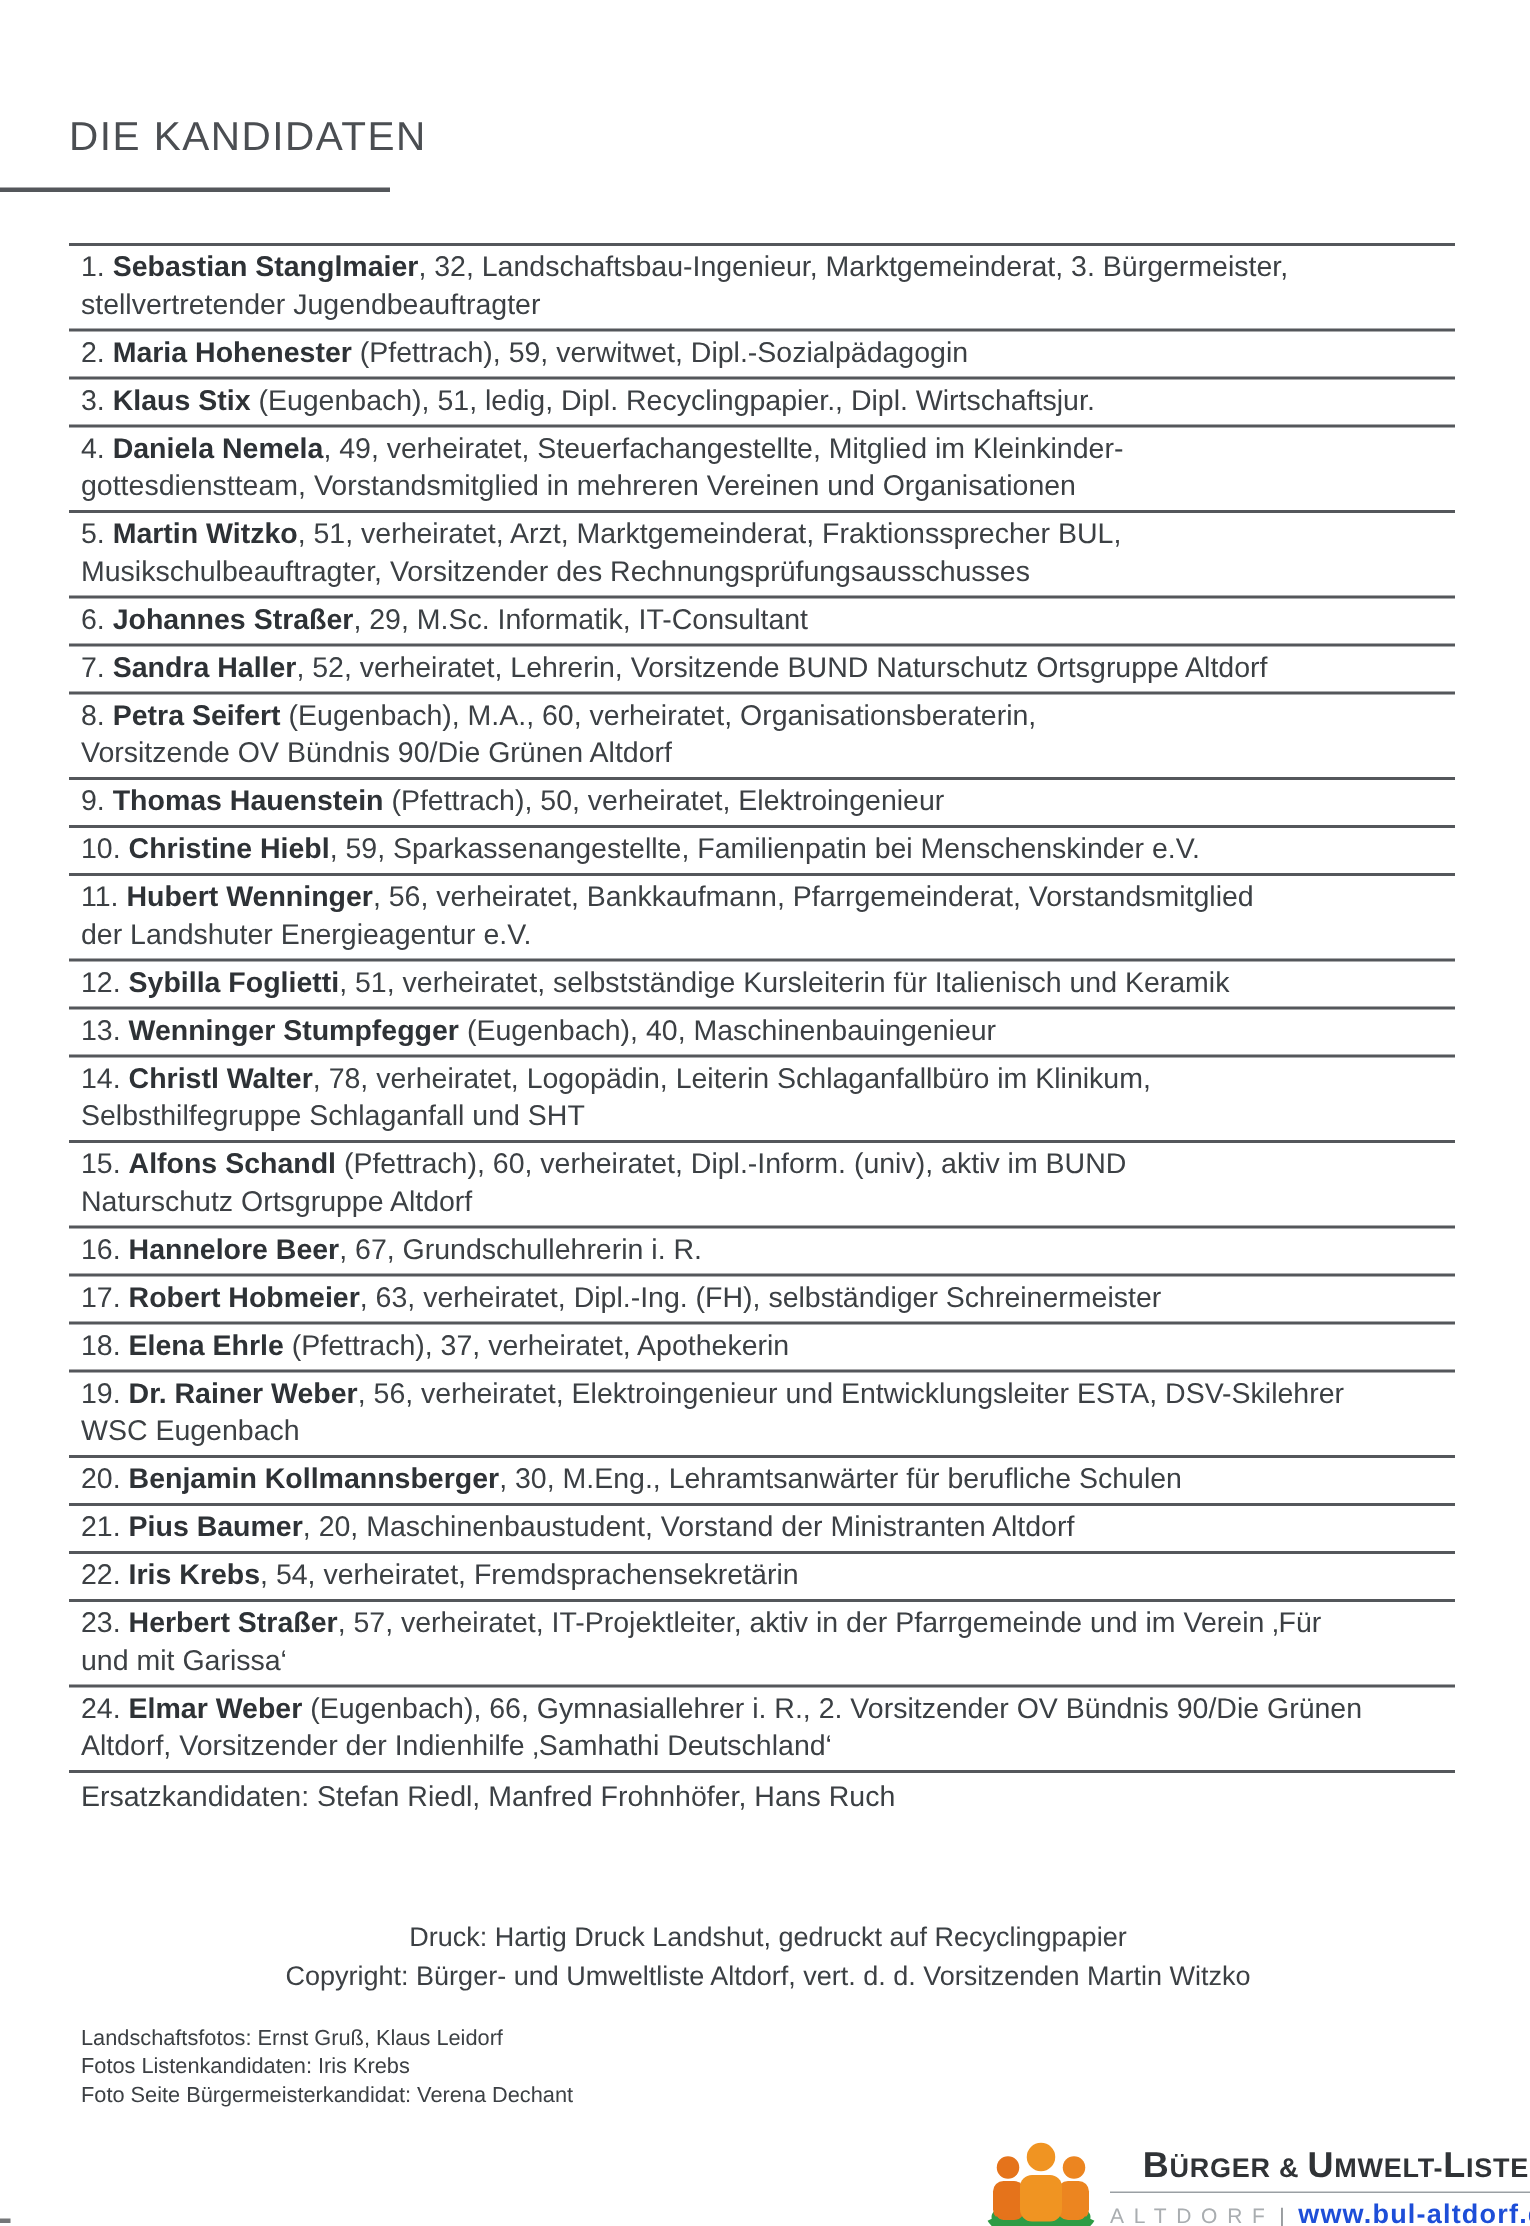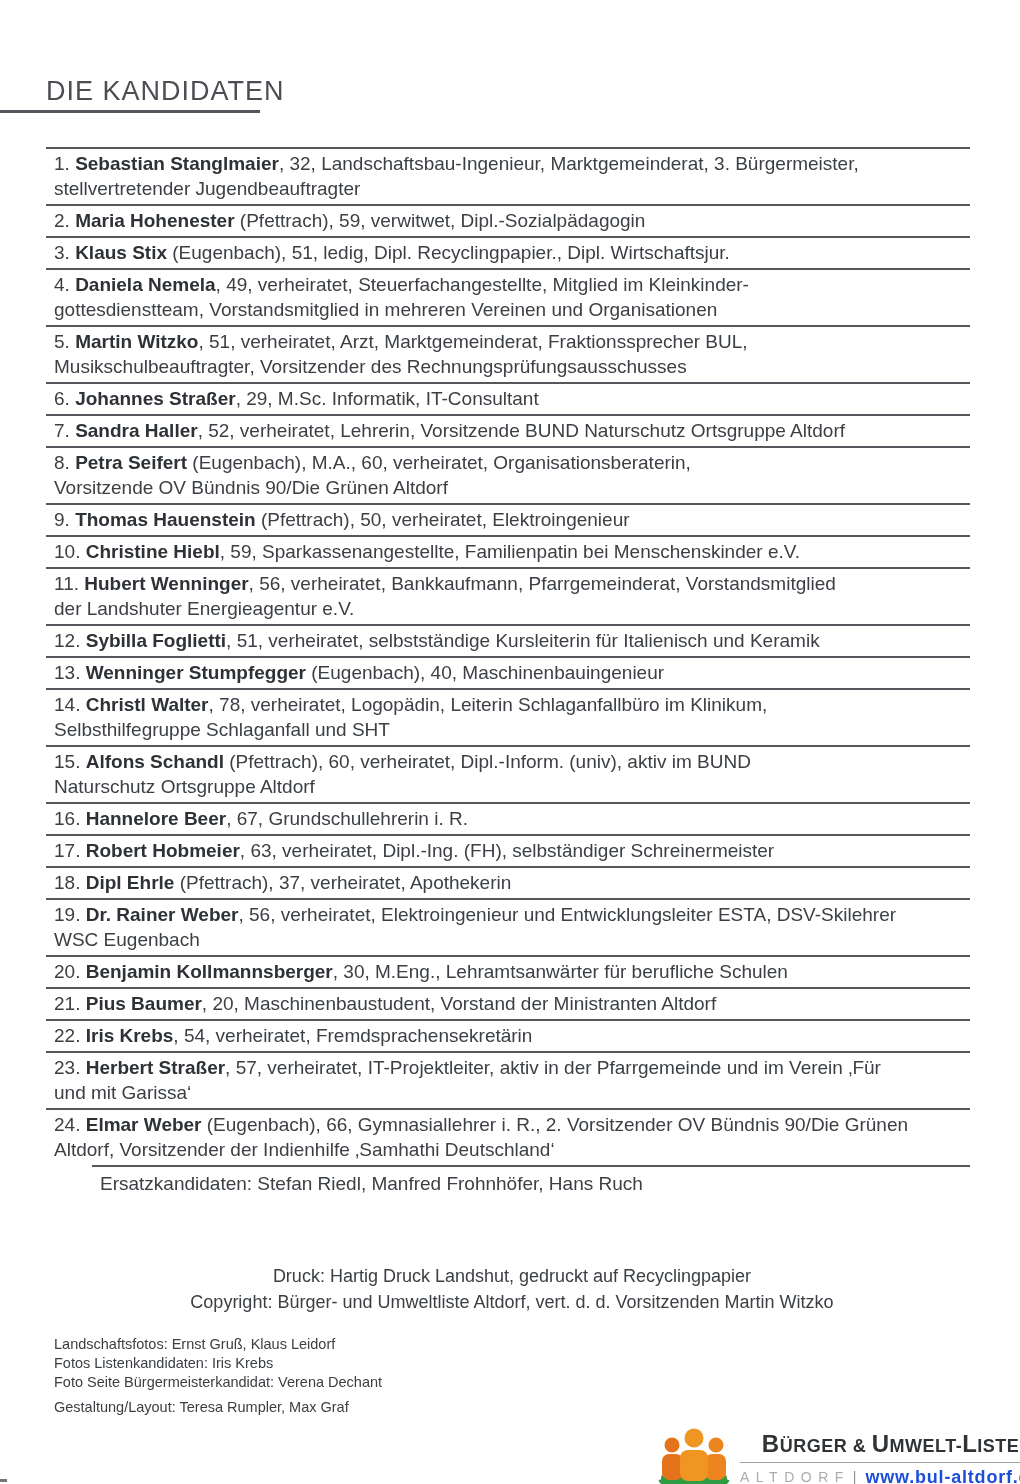--- a/index.html
+++ b/index.html
@@ -9,21 +9,21 @@
     background:#ffffff;
     font-family:"Liberation Sans", sans-serif;
     color:#3c4044;
     overflow:hidden;
   }
   .title-wrap{
     margin:76px 50px 0 0;
     padding-left:46px;
     border-bottom:3px solid #54575b;
     width:260px;box-sizing:border-box;
-    padding-bottom:4px;
+    padding-bottom:19px;
   }
   .page-title{
     font-size:27px;line-height:30px;
     letter-spacing:1px;
     color:#4b4e52;
     font-weight:normal;
     margin:0;white-space:nowrap;
   }
   .candidate-list{
     margin:34px 50px 0 46px;
@@ -33,21 +33,21 @@
     padding:2px 0 3px 8px;
     font-size:19px;line-height:25px;
     white-space:pre-wrap;
   }
   .candidate-row .num{font-weight:normal;}
   .candidate-row .name{font-weight:bold;color:#2e3236;}
   .candidate-row .details{font-weight:normal;}
   .substitutes-row{
     border-top:2px solid #54575b;
     padding:4px 0 3px 8px;
-    font-size:19px;line-height:25px;margin-left:46px;
+    font-size:19px;line-height:25px;
   }
   .imprint{
     margin:64px 50px 0 54px;
     font-size:18px;line-height:26px;
     color:#3c4044;
     text-align:center;
   }
   .credits{
     margin:20px 50px 0 54px;
     font-size:14.5px;line-height:19px;
@@ -109,21 +109,21 @@
       <div class="candidate-row"><span class="num">11. </span><span class="name">Hubert Wenninger</span><span class="details">, 56, verheiratet, Bankkaufmann, Pfarrgemeinderat, Vorstandsmitglied
 der Landshuter Energieagentur e.V.</span></div>
       <div class="candidate-row"><span class="num">12. </span><span class="name">Sybilla Foglietti</span><span class="details">, 51, verheiratet, selbstständige Kursleiterin für Italienisch und Keramik</span></div>
       <div class="candidate-row"><span class="num">13. </span><span class="name">Wenninger Stumpfegger</span><span class="details"> (Eugenbach), 40, Maschinenbauingenieur</span></div>
       <div class="candidate-row"><span class="num">14. </span><span class="name">Christl Walter</span><span class="details">, 78, verheiratet, Logopädin, Leiterin Schlaganfallbüro im Klinikum,
 Selbsthilfegruppe Schlaganfall und SHT</span></div>
       <div class="candidate-row"><span class="num">15. </span><span class="name">Alfons Schandl</span><span class="details"> (Pfettrach), 60, verheiratet, Dipl.-Inform. (univ), aktiv im BUND
 Naturschutz Ortsgruppe Altdorf</span></div>
       <div class="candidate-row"><span class="num">16. </span><span class="name">Hannelore Beer</span><span class="details">, 67, Grundschullehrerin i. R.</span></div>
       <div class="candidate-row"><span class="num">17. </span><span class="name">Robert Hobmeier</span><span class="details">, 63, verheiratet, Dipl.-Ing. (FH), selbständiger Schreinermeister</span></div>
-      <div class="candidate-row"><span class="num">18. </span><span class="name">Dipl Ehrle</span><span class="details"> (Pfettrach), 37, verheiratet, Apothekerin</span></div>
+      <div class="candidate-row"><span class="num">18. </span><span class="name">Elena Ehrle</span><span class="details"> (Pfettrach), 37, verheiratet, Apothekerin</span></div>
       <div class="candidate-row"><span class="num">19. </span><span class="name">Dr. Rainer Weber</span><span class="details">, 56, verheiratet, Elektroingenieur und Entwicklungsleiter ESTA, DSV-Skilehrer
 WSC Eugenbach</span></div>
       <div class="candidate-row"><span class="num">20. </span><span class="name">Benjamin Kollmannsberger</span><span class="details">, 30, M.Eng., Lehramtsanwärter für berufliche Schulen</span></div>
       <div class="candidate-row"><span class="num">21. </span><span class="name">Pius Baumer</span><span class="details">, 20, Maschinenbaustudent, Vorstand der Ministranten Altdorf</span></div>
       <div class="candidate-row"><span class="num">22. </span><span class="name">Iris Krebs</span><span class="details">, 54, verheiratet, Fremdsprachensekretärin</span></div>
       <div class="candidate-row"><span class="num">23. </span><span class="name">Herbert Straßer</span><span class="details">, 57, verheiratet, IT-Projektleiter, aktiv in der Pfarrgemeinde und im Verein ‚Für
 und mit Garissa‘</span></div>
       <div class="candidate-row"><span class="num">24. </span><span class="name">Elmar Weber</span><span class="details"> (Eugenbach), 66, Gymnasiallehrer i. R., 2. Vorsitzender OV Bündnis 90/Die Grünen
 Altdorf, Vorsitzender der Indienhilfe ‚Samhathi Deutschland‘</span></div>
       <div class="substitutes-row">Ersatzkandidaten: Stefan Riedl, Manfred Frohnhöfer, Hans Ruch</div>
@@ -131,21 +131,20 @@
 
   <div class="imprint">
     <div>Druck: Hartig Druck Landshut, gedruckt auf Recyclingpapier</div>
     <div>Copyright: Bürger- und Umweltliste Altdorf, vert. d. d. Vorsitzenden Martin Witzko</div>
   </div>
 
   <div class="credits">
     <div>Landschaftsfotos: Ernst Gruß, Klaus Leidorf</div>
     <div>Fotos Listenkandidaten: Iris Krebs</div>
     <div>Foto Seite Bürgermeisterkandidat: Verena Dechant</div>
-    <div class="credit-line-last">Gestaltung/Layout: Teresa Rumpler, Max Graf</div>
   </div>
 
   <div class="logo">
     <svg class="logo-mark" viewBox="0 0 72 66" xmlns="http://www.w3.org/2000/svg">
       <ellipse cx="36" cy="52" rx="33" ry="12" fill="#2e9c45"></ellipse>
       <circle cx="14" cy="19" r="7.5" fill="#e5731b"></circle>
       <rect x="4" y="28" width="21" height="26" rx="7" fill="#e5731b"></rect>
       <circle cx="58" cy="19" r="7.5" fill="#ec8520"></circle>
       <rect x="47" y="28" width="21" height="26" rx="7" fill="#ec8520"></rect>
       <circle cx="36" cy="12" r="9.5" fill="#f09422"></circle>

